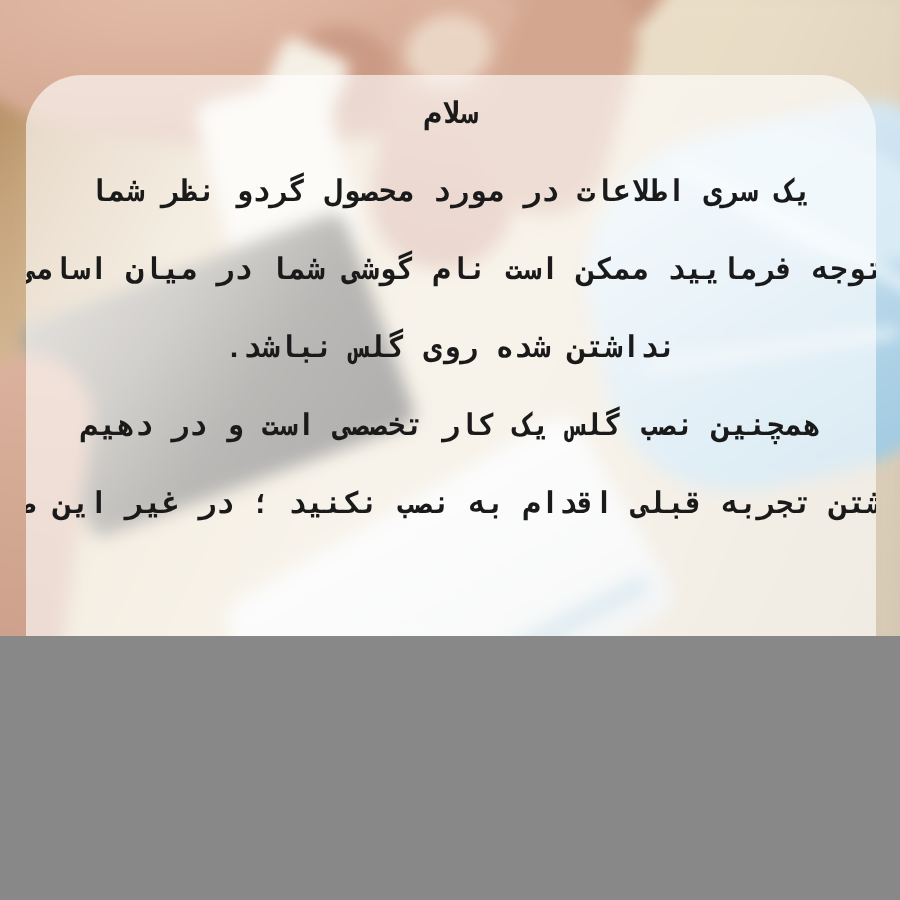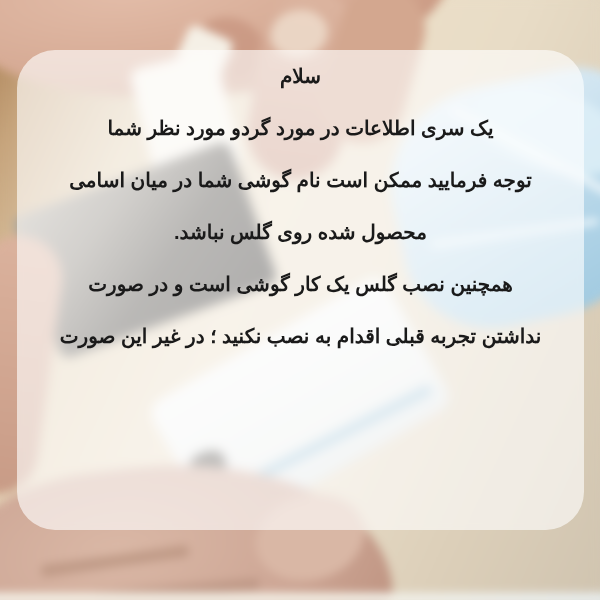--- a/index.html
+++ b/index.html
@@ -1,18 +1,18 @@
 <!DOCTYPE html>
 <html lang="fa" dir="rtl"><head>
 <meta charset="utf-8">
 <style>
   html,body{margin:0;padding:0;background:#888;}
   .stage{
-    position:relative;width:600px;height:600px;overflow:hidden;
-    font-family:Liberation Sans, sans-serif;
+    position:relative;width:600px;height:424px;overflow:hidden;
+    font-family:Liberation Mono, monospace;
     background:linear-gradient(115deg,#a97f55 0%,#c6a47c 8%,#e2d0b2 22%,#ecdfc8 42%,#e8dcc6 60%,#dccfb9 80%,#d0c4b0 100%);
   }
   
   .photo{position:absolute;left:0;top:0;width:600px;height:600px;filter:blur(5px);}
   .photo .base{position:absolute;inset:0;
     background:linear-gradient(115deg,#a97f55 0%,#c6a47c 8%,#e2d0b2 22%,#ecdfc8 42%,#e8dcc6 60%,#dccfb9 80%,#d0c4b0 100%);}
   .shape{position:absolute;}
   .hand-top{left:-40px;top:-70px;width:500px;height:165px;transform:rotate(-6deg);
     border-radius:0 0 48% 52% / 0 0 70% 60%;
     background:radial-gradient(ellipse at 35% 30%,#e3bda9 0%,#d5a993 55%,#c39079 85%);}
@@ -98,20 +98,20 @@
     <div class="shape finger-left"></div>
     <div class="shape hand-bottom"></div>
     <div class="shape fingertip"></div>
     <div class="shape crease c1"></div>
     <div class="shape crease c2"></div>
     <div class="shape bottom-strip"></div>
   </div>
 
   <div class="card">
     <div class="line">سلام</div>
-    <div class="line">یک سری اطلاعات در مورد گردو مورد نظر شما</div>
+    <div class="line">یک سری اطلاعات در مورد محصول گردو نظر شما</div>
     <div class="line">توجه فرمایید ممکن است نام گوشی شما در میان اسامی</div>
-    <div class="line">محصول شده روی گلس نباشد.</div>
-    <div class="line">همچنین نصب گلس یک کار گوشی است و در صورت</div>
+    <div class="line">نداشتن شده روی گلس نباشد.</div>
+    <div class="line">همچنین نصب گلس یک کار تخصصی است و در دهیم</div>
     <div class="line">نداشتن تجربه قبلی اقدام به نصب نکنید ؛ در غیر این صورت</div>
   </div>
 
 </div>
 
 </body></html>

